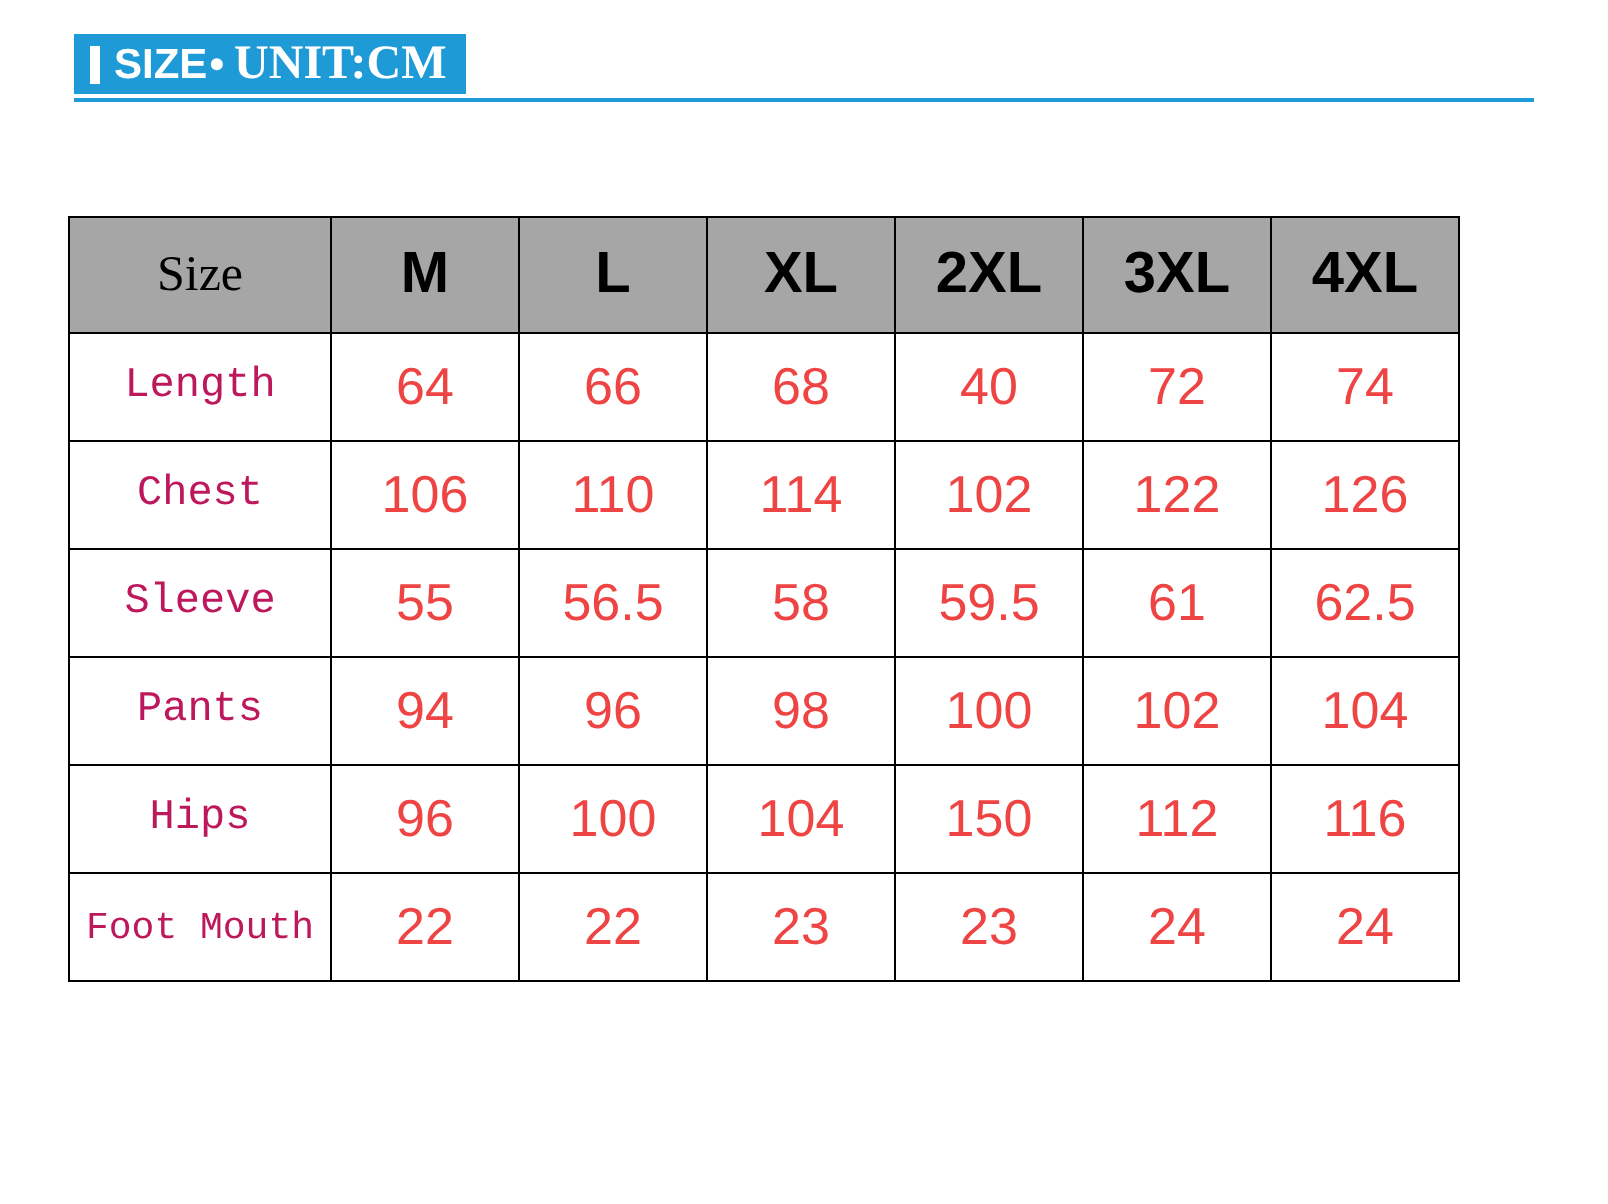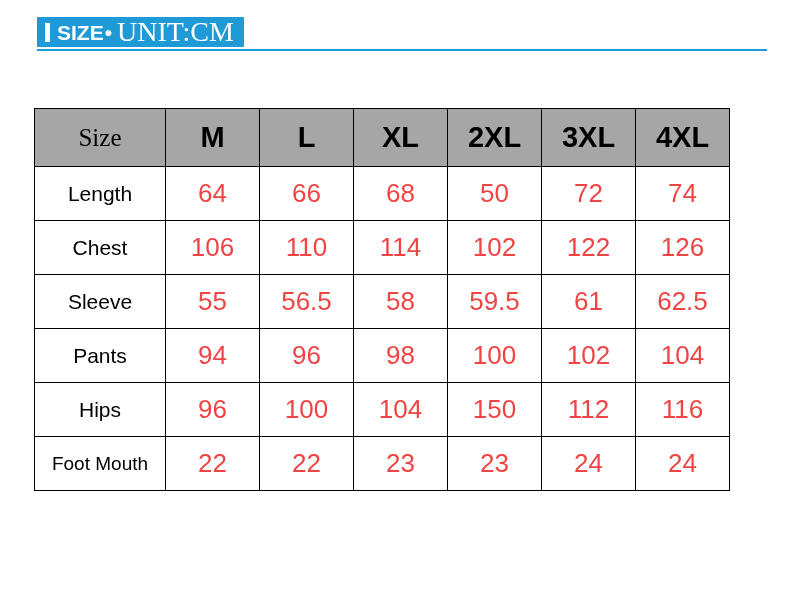--- a/index.html
+++ b/index.html
@@ -55,23 +55,24 @@
   .badge-dot {
     font-family: "Liberation Sans", sans-serif;
     font-weight: bold;
     font-size: 21px;
     color: #ffffff;
     margin: 0 5px 0 1px;
     line-height: 21px;
   }
   .badge-unit {
     font-family: "Liberation Serif", serif;
-    font-size: 28px;
+    font-size: 24px;
     color: #ffffff;
     line-height: 20px;
+    font-weight: bold;
   }
   .header-rule {
     position: absolute;
     left: 0;
     top: 32px;
     width: 730px;
     height: 2px;
     background: #1e9ad6;
   }
 
@@ -112,23 +113,23 @@
     font-size: 29px;
     font-weight: bold;
     color: #000000;
   }
 
   tbody td {
     height: 53px;
     background: #ffffff;
   }
   td.row-label {
-    font-family: Liberation Sans, sans-serif;
+    font-family: Liberation Mono, monospace;
     font-size: 21px;
-    color: #000000;
+    color: #be185d;
   }
   td.row-label.narrow {
     font-size: 19px;
   }
   td.val {
     font-family: "Liberation Sans", sans-serif;
     font-size: 26px;
     color: #ef4444;
   }
 </style>
@@ -168,21 +169,21 @@
           <th class="hdr-size">3XL</th>
           <th class="hdr-size">4XL</th>
         </tr>
       </thead>
       <tbody>
         <tr>
           <td class="row-label">Length</td>
           <td class="val">64</td>
           <td class="val">66</td>
           <td class="val">68</td>
-          <td class="val">50</td>
+          <td class="val">40</td>
           <td class="val">72</td>
           <td class="val">74</td>
         </tr>
         <tr>
           <td class="row-label">Chest</td>
           <td class="val">106</td>
           <td class="val">110</td>
           <td class="val">114</td>
           <td class="val">102</td>
           <td class="val">122</td>

